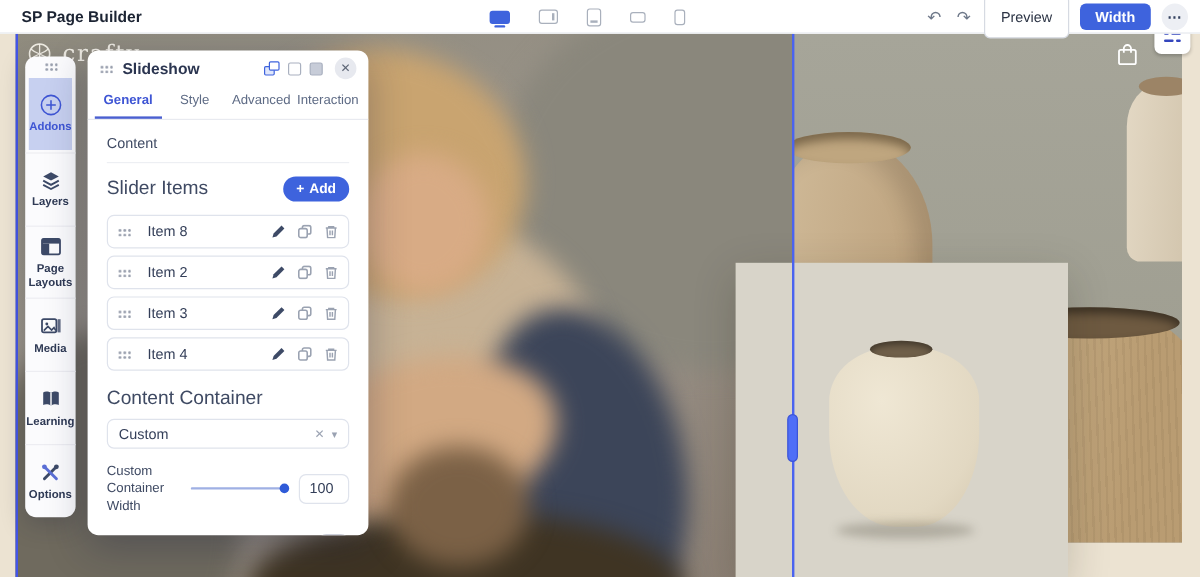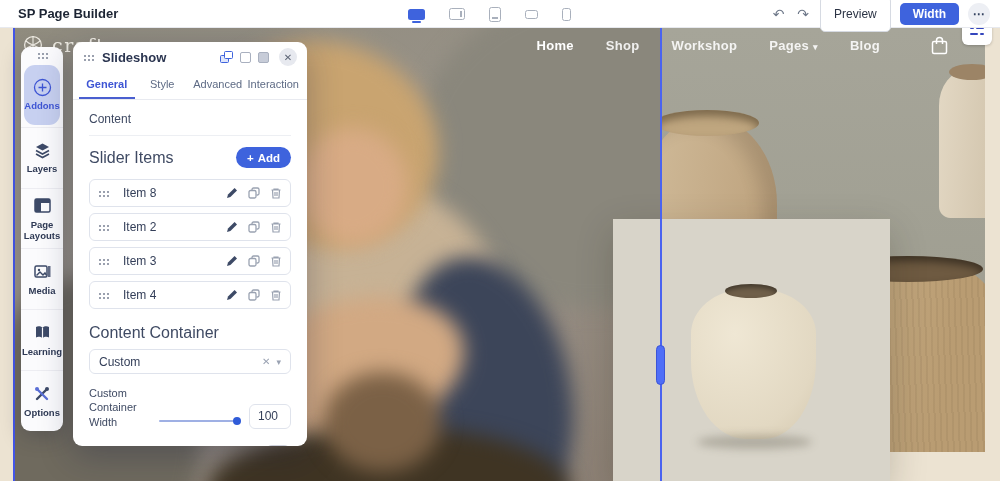--- a/index.html
+++ b/index.html
@@ -108,21 +108,21 @@
   .sidebar { position:absolute; left:21px; top:47px; width:42px; height:384px; background:#fbfbfd; border-radius:9px;
              box-shadow:0 6px 20px rgba(30,35,60,.25); z-index:20; display:flex; flex-direction:column; align-items:stretch; }
   .sb-grip { height:16px; display:flex; align-items:center; justify-content:center; cursor:grab; }
   .dots6 { width:11px; height:7px;
            background-image:radial-gradient(circle, #9aa0ae 1px, transparent 1.3px);
            background-size:4px 4px; }
   .sb-item { flex:1; display:flex; flex-direction:column; align-items:center; justify-content:center; gap:4px;
              border-top:1px solid #ededf2; cursor:pointer; padding:4px 2px; }
   .sb-item:first-of-type { border-top:none; }
   .sb-label { font-size:9.5px; color:#2f3a55; text-align:center; line-height:1.15; font-weight:600; }
-  .sb-item.active { background:#c7d0f0; border-radius:11px; margin:2px 3px; border-top:none; }
+  .sb-item.active { background:#c7d0f0; border-radius:0; margin:2px 3px; border-top:none; }
   .sb-item.active .sb-label { color:#3e55d4; }
   .sb-ico { width:20px; height:20px; display:flex; align-items:center; justify-content:center; }
 
   
   .panel { position:absolute; left:73px; top:42px; width:234px; height:404px; background:#fff; border-radius:9px;
            box-shadow:0 10px 34px rgba(20,28,60,.30); z-index:30; overflow:hidden; font-size:12px; }
   .p-head { height:30px; display:flex; align-items:center; padding:0 10px; gap:8px; }
   .p-title { font-size:13px; font-weight:700; color:#2b3550; flex:1; }
   .p-hicons { display:flex; align-items:center; gap:7px; }
   .sq { width:11px; height:11px; border:1.6px solid #a9b0bf; border-radius:2px; cursor:pointer; }
@@ -146,21 +146,21 @@
   .item-row { height:28px; border:1px solid #dfe3ec; border-radius:6px; display:flex; align-items:center;
               padding:0 8px; gap:8px; background:#fff; }
   .item-label { flex:1; font-size:12px; color:#333e58; margin-left:6px; }
   .irow-icons { display:flex; align-items:center; gap:9px; }
   .icon-btn { width:13px; height:13px; display:flex; align-items:center; justify-content:center; cursor:pointer; }
   .cc-select { margin-top:7px; height:25px; border:1px solid #dfe3ec; border-radius:6px; display:flex; align-items:center;
                padding:0 9px; gap:6px; cursor:pointer; }
   .cc-value { flex:1; font-size:12px; color:#333e58; }
   .cc-x { color:#9aa2b2; font-size:10px; cursor:pointer; }
   .cc-car { color:#9aa2b2; font-size:9px; cursor:pointer; }
-  .width-row { margin-top:12px; display:flex; align-items:flex-end; gap:8px; }
+  .width-row { margin-top:12px; display:flex; align-items:center; gap:8px; }
   .width-label { width:62px; font-size:11px; color:#3f4a63; line-height:1.3; }
   .slider { position:relative; flex:1; height:16px; cursor:pointer; }
   .slider .track { position:absolute; left:0; right:6px; top:7px; height:2px; background:#9fb0e4; border-radius:1px; }
   .slider .thumb { position:absolute; right:0; top:4px; width:8px; height:8px; border-radius:50%; background:#2f5bd8; }
   .num-input { width:42px; height:25px; border:1px solid #dfe3ec; border-radius:6px; font-size:12px; color:#333e58;
                text-align:left; padding:0 8px; outline:none; font-family:"Liberation Sans",sans-serif; }
   .toggle-row { margin-top:16px; display:flex; align-items:center; justify-content:space-between; }
   .toggle-label { font-size:11px; color:#3f4a63; }
   .toggle { width:26px; height:14px; border-radius:8px; background:#cdd0da; position:relative; cursor:pointer; }
   .toggle .knob { position:absolute; left:1px; top:1px; width:12px; height:12px; border-radius:50%; background:#5f6880; }
@@ -222,29 +222,20 @@
 
     <div class="site-nav">
       <div class="logo">
         <svg class="logo-mark" viewBox="0 0 20 20">
           <circle cx="10" cy="10" r="8.4" fill="none" stroke="rgba(250,246,238,.9)" stroke-width="1.3"></circle>
           <path d="M10 1.6 V18.4 M3 6 C7 10,13 10,17 14 M3 14 C7 10,13 10,17 6" fill="none" stroke="rgba(250,246,238,.9)" stroke-width="1.1"></path>
         </svg>
         <span class="logo-text">crafty</span>
       </div>
 
-      <div class="nav-links">
-        <span class="nav-link active">Home</span>
-        <span class="nav-link">Shop</span>
-        <span class="nav-link">Workshop</span>
-        <span class="nav-link">
-          <span>Pages</span><span class="nav-caret">▾</span>
-        </span>
-        <span class="nav-link">Blog</span>
-      </div>
 
       <span class="nav-bag">
         <svg width="17" height="19" viewBox="0 0 17 19">
           <rect x="1.5" y="5.5" width="14" height="12" rx="1.5" fill="none" stroke="#fff" stroke-width="1.5"></rect>
           <path d="M5.5 8 V4.5 a3 3 0 0 1 6 0 V8" fill="none" stroke="#fff" stroke-width="1.5"></path>
         </svg>
       </span>
 
       <div class="nav-edit-btn">
         <div class="edit-glyph">

